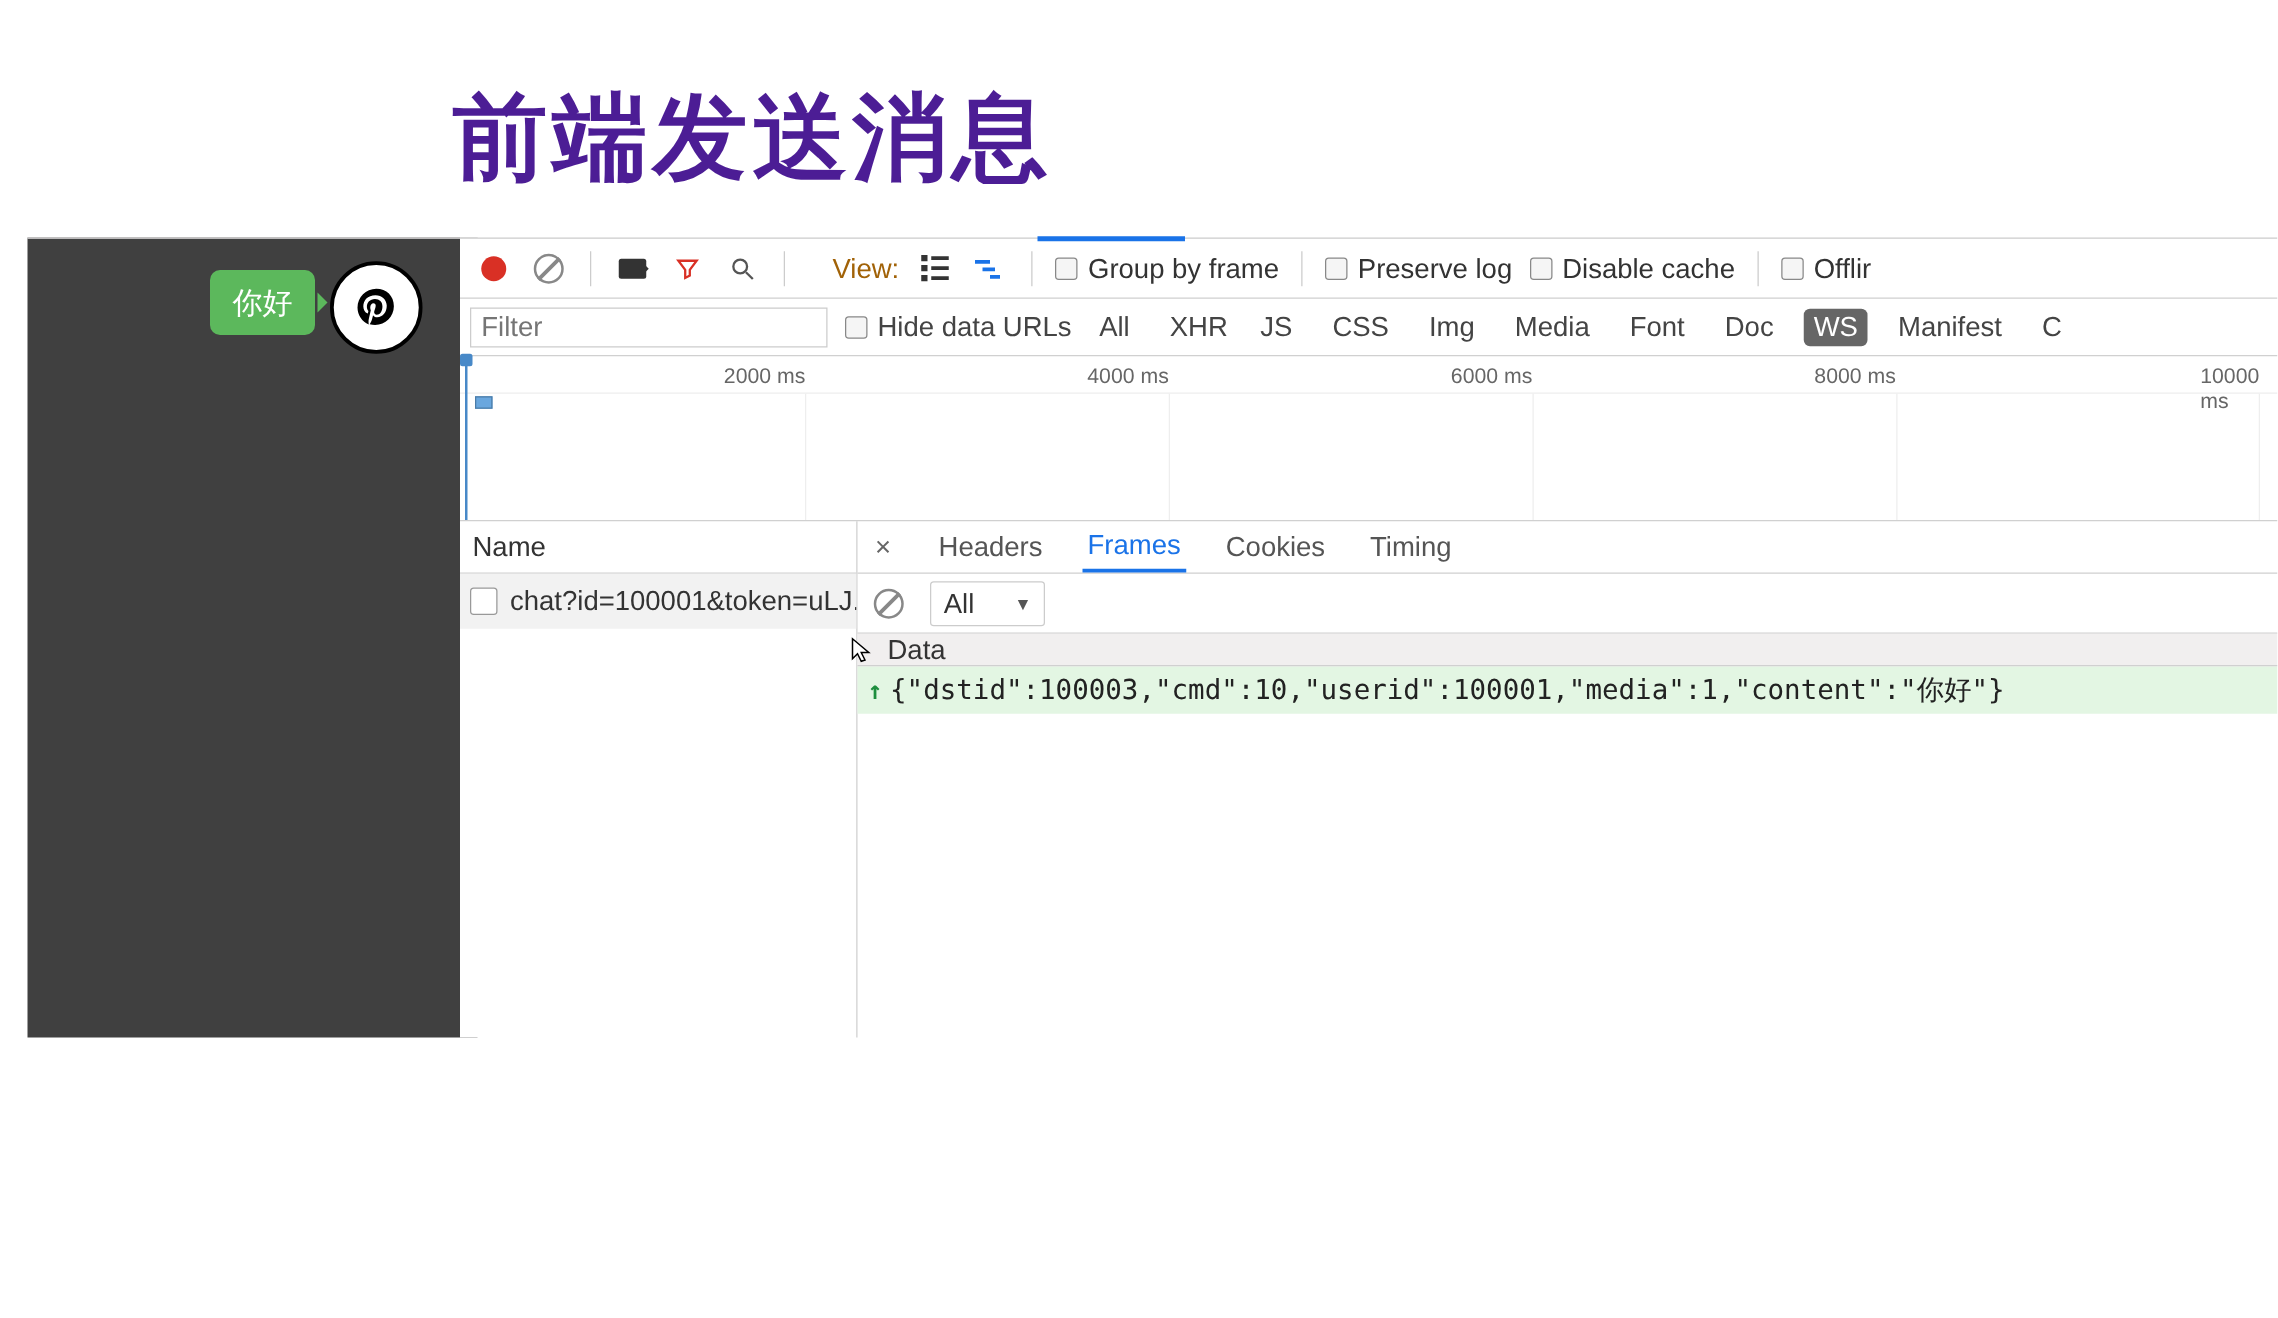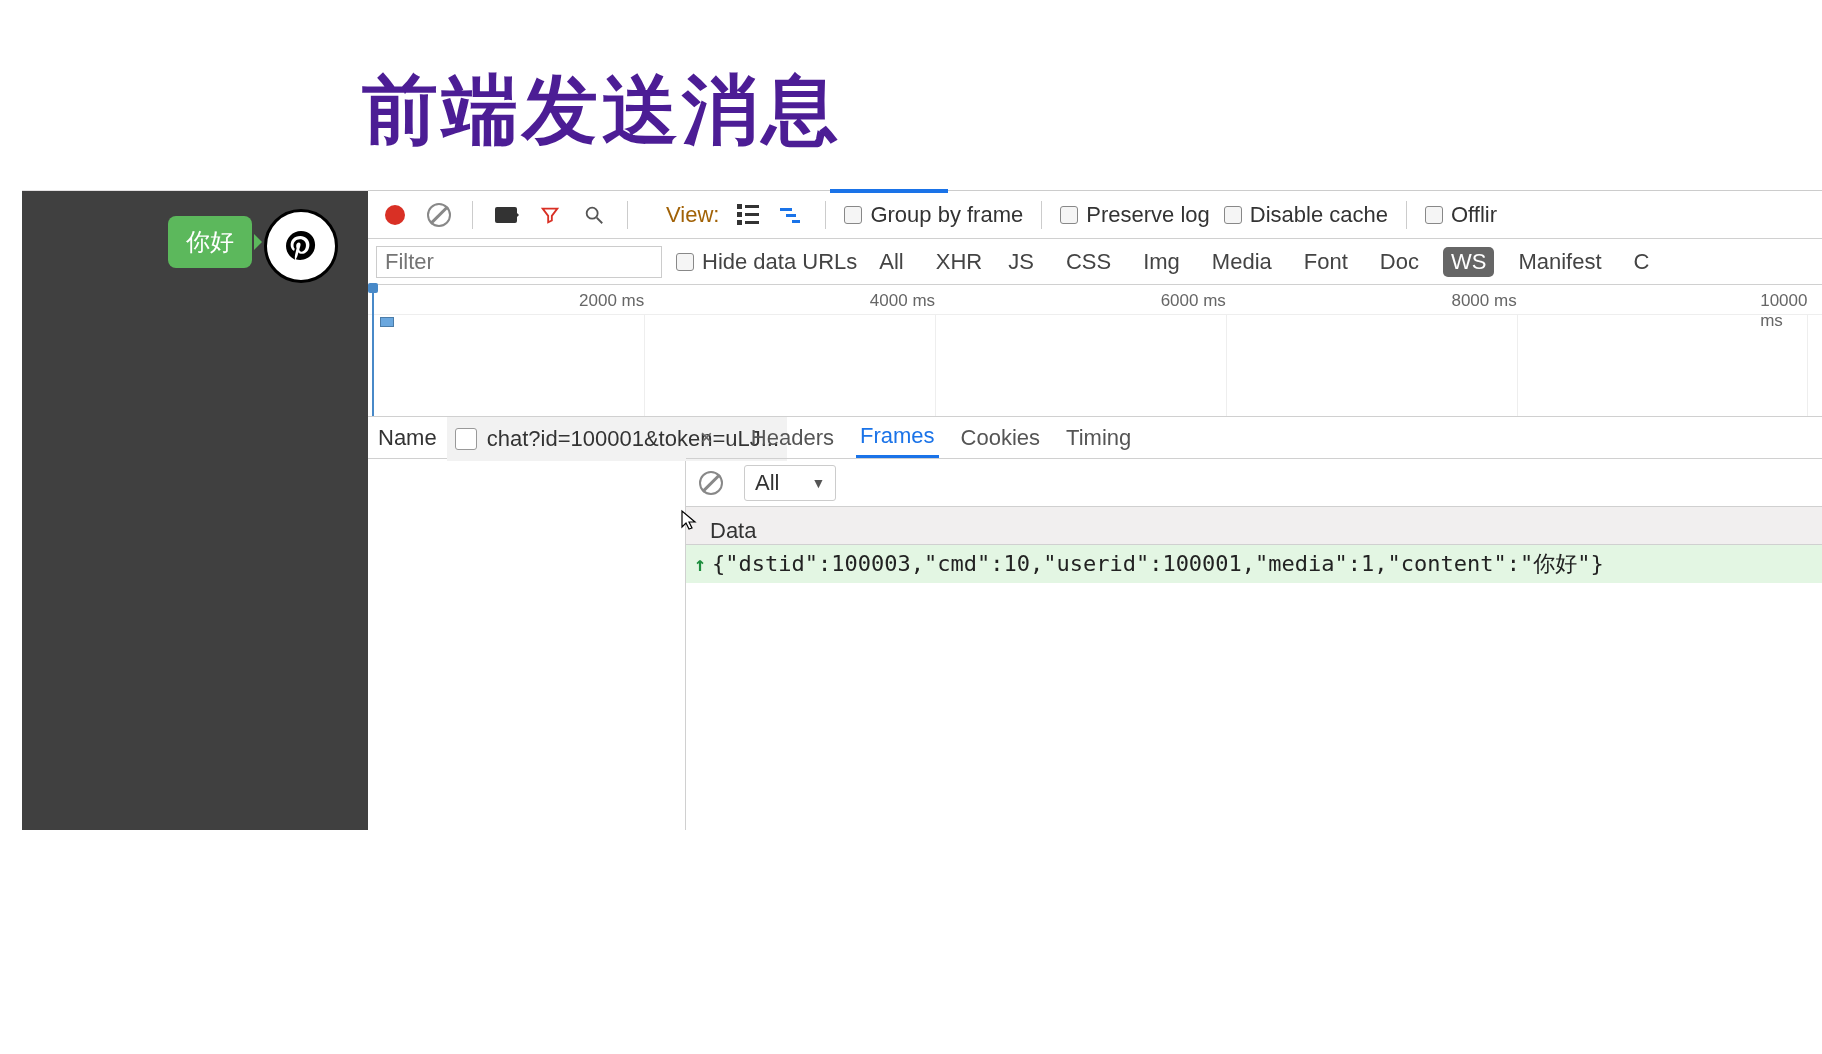--- a/index.html
+++ b/index.html
@@ -168,21 +168,21 @@
 }
 .tl-handle.left { left: 4px; }
 .tl-handle::before {
   content: ""; position: absolute; top: -2px; left: -4px; width: 10px; height: 10px; background: #4889c8; border-radius: 2px;
 }
 
 .lower {
   flex: 1; display: flex; min-height: 0;
 }
 .name-col {
-  width: 318px; border-right: 1px solid #d0d0d0; display: flex; flex-direction: row;
+  width: 318px; border-right: 1px solid #d0d0d0; display: flex; flex-direction: column;
 }
 .name-head {
   height: 42px; border-bottom: 1px solid #d0d0d0; display: flex; align-items: center; padding: 0 10px;
   font-size: 22px; color: #333;
 }
 .req-row {
   height: 44px; display: flex; align-items: center; padding: 0 8px; gap: 10px;
   font-size: 22px; color: #333; background: #f2f2f2;
   white-space: nowrap; overflow: hidden;
 }
@@ -205,21 +205,21 @@
 .dropdown-all {
   display: flex; align-items: center; gap: 32px; border: 1px solid #ccc; padding: 4px 10px; border-radius: 3px;
   font-size: 22px; color: #333;
 }
 .dropdown-caret { font-size: 14px; color: #555; }
 .regex-input {
   flex: 1; max-width: 430px; border: none; font-size: 22px; color: #888; padding: 4px 6px; background: #fafafa;
   font-family: inherit;
 }
 .data-head {
-  height: 38px; border-bottom: 1px solid #d0d0d0; display: flex; align-items: flex-end; padding: 0 10px;
+  height: 26px; border-bottom: 1px solid #d0d0d0; display: flex; align-items: center; padding: 0 10px;
   font-size: 22px; color: #333; background: #f1efef;
 }
 .cursor-overlay { position: relative; }
 .cursor-overlay svg { position: absolute; left: -6px; top: 2px; }
 .frame-row {
   height: 38px; display: flex; align-items: center; padding: 0 8px; gap: 6px;
   background: #e3f6e3; font-size: 22px; font-family: Menlo, Consolas, monospace; color: #222;
   white-space: nowrap; overflow: hidden;
 }
 .up-arrow { color: #1e8e3e; font-weight: bold; font-size: 20px; }
@@ -355,21 +355,21 @@
       <div id="req-rows">
           <div class="req-row">
             <span class="req-icon"></span>
             <span>chat?id=100001&amp;token=uLJ...</span>
           </div>
         </div>
     </div>
     <div class="detail-col">
       <div class="detail-tabs">
         <span class="close-x">×</span>
-        <span id="detail-tabs" style="display: inline-flex; gap: 18px; height: 100%;">
+        <span id="detail-tabs" style="display: inline-flex; gap: 28px; height: 100%;">
             <span class="dt-tab">Headers</span>
             <span class="dt-tab active">Frames</span>
             <span class="dt-tab">Cookies</span>
             <span class="dt-tab">Timing</span>
           </span>
       </div>
       <div class="frame-filter">
         <span class="tb-icon">
             <span class="no-circle"></span>
           </span>

